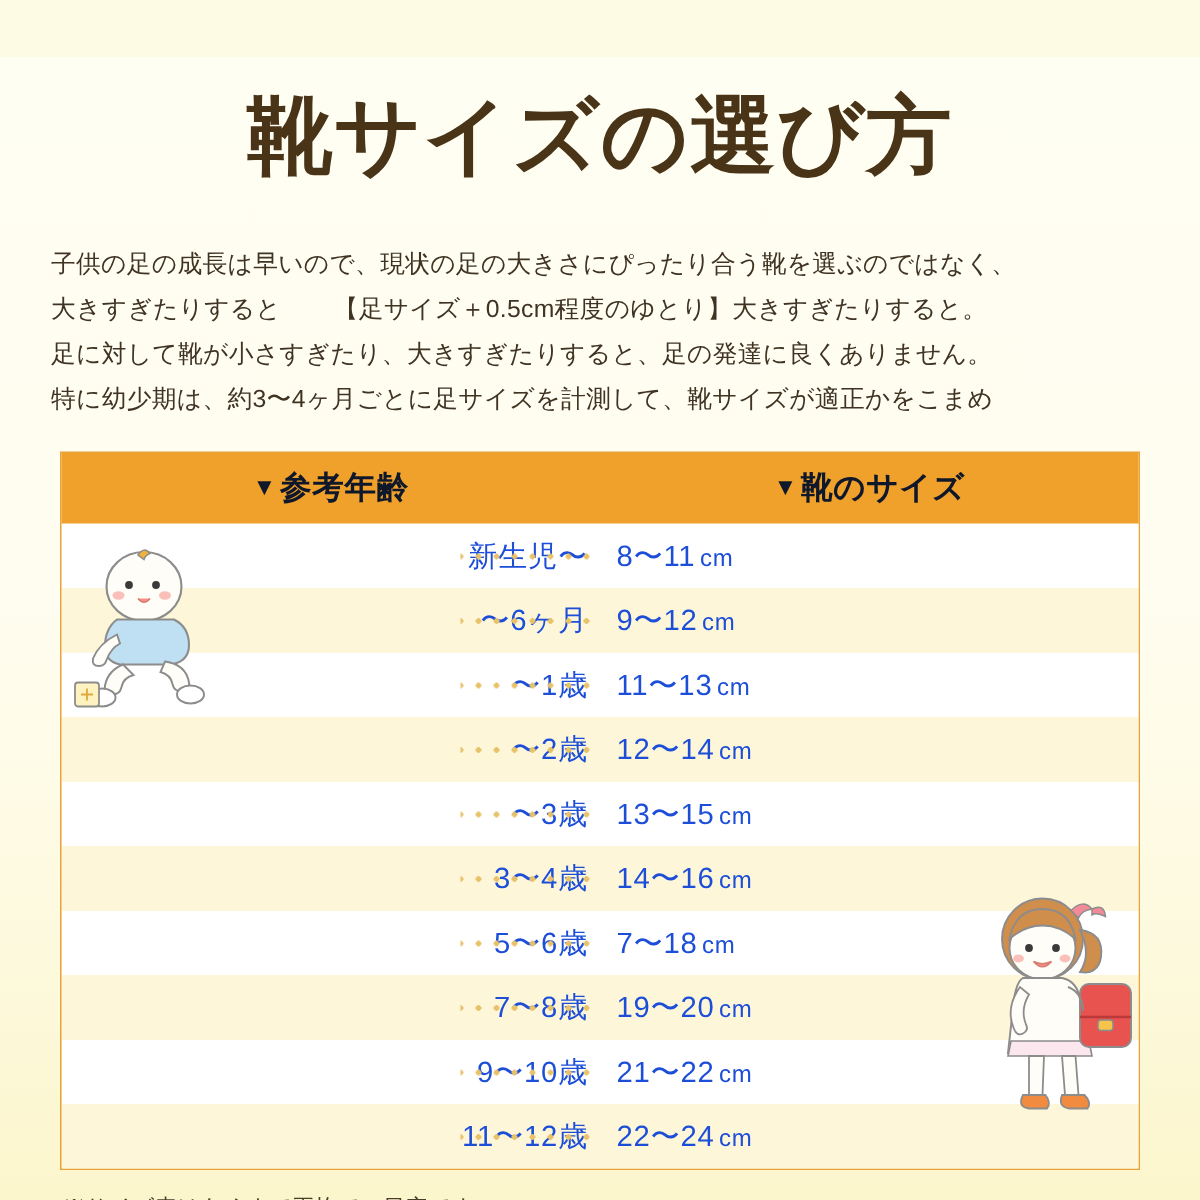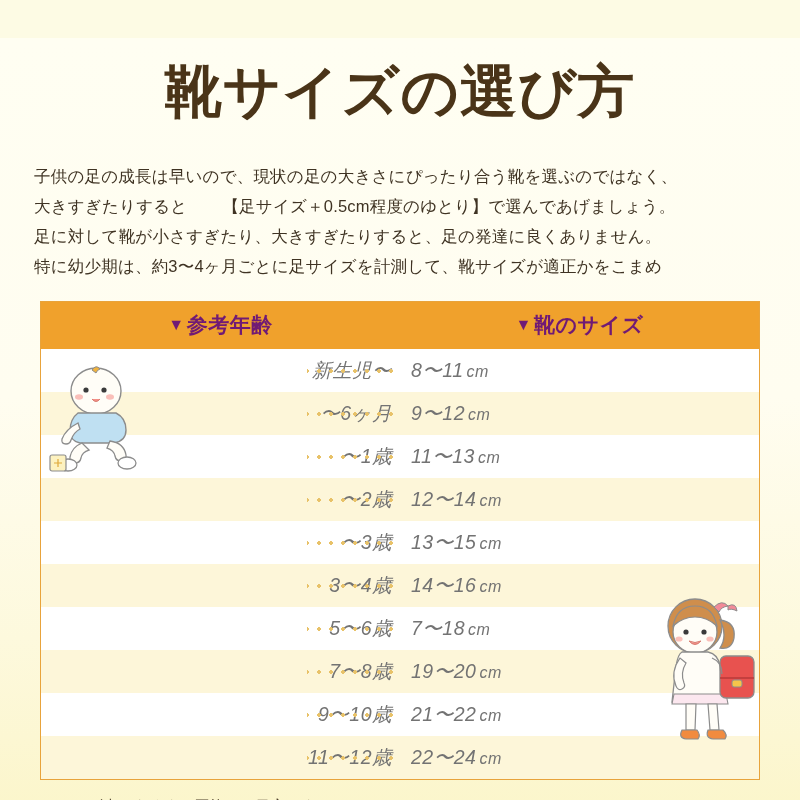--- a/index.html
+++ b/index.html
@@ -46,39 +46,38 @@
     border: 1px solid #e8a33b;
     box-sizing: border-box;
   }
   table {
     width: 100%;
     border-collapse: collapse;
     table-layout: fixed;
   }
   thead th {
     background: #f0a12c;
-    color: #701a75;
+    color: #0f172a;
     font-size: 21px;
     font-weight: bold;
     padding: 9px 0 10px 0;
     letter-spacing: 0.5px;
     text-align: center;
   }
   thead th .tri {
     font-size: 16px;
     vertical-align: 2px;
     margin-right: 2px;
   }
   tbody td {
     height: 41px;
     font-size: 19.5px;
-    color: #737373;
+    color: #1d4ed8;
     position: relative;
     letter-spacing: 0.5px;
-    font-style: italic;
   }
   tbody tr.odd td { background: #ffffff; }
   tbody tr.even td { background: #fdf6d9; }
   td.age {
     text-align: right;
     padding-right: 0;
     width: 50%;
   }
   td.age span.inner {
     display: inline-block;
@@ -134,21 +133,21 @@
 </style>
 </head>
 <body>
 
 <div class="page">
 
   <h1 class="title">靴サイズの選び方</h1>
 
   <div class="intro">
     <div>子供の足の成長は早いので、現状の足の大きさにぴったり合う靴を選ぶのではなく、</div>
-    <div><span>大きすぎたりすると</span><b>【足サイズ＋0.5cm程度のゆとり】</b><span>で選んであげましょう。</span></div>
+    <div><span>大きすぎたりすると</span><b>【足サイズ＋0.5cm程度のゆとり】</b><span>大きすぎたりすると。</span></div>
     <div>足に対して靴が小さすぎたり、大きすぎたりすると、足の発達に良くありません。</div>
     <div>特に幼少期は、約3〜4ヶ月ごとに足サイズを計測して、靴サイズが適正かをこまめ</div>
   </div>
 
   <div class="table-wrap">
     <table>
       <thead>
         <tr>
           <th><span class="tri">▼</span><span>参考年齢</span></th>
           <th><span class="tri">▼</span><span>靴のサイズ</span></th>

